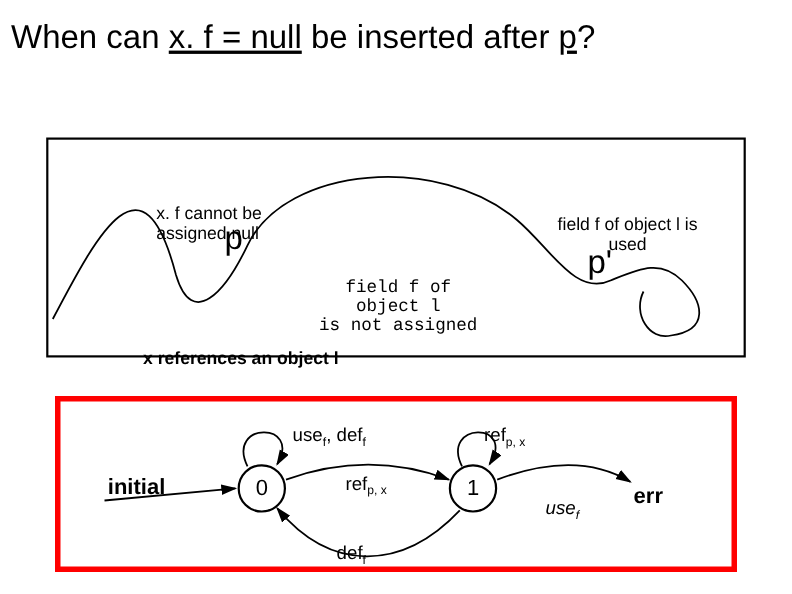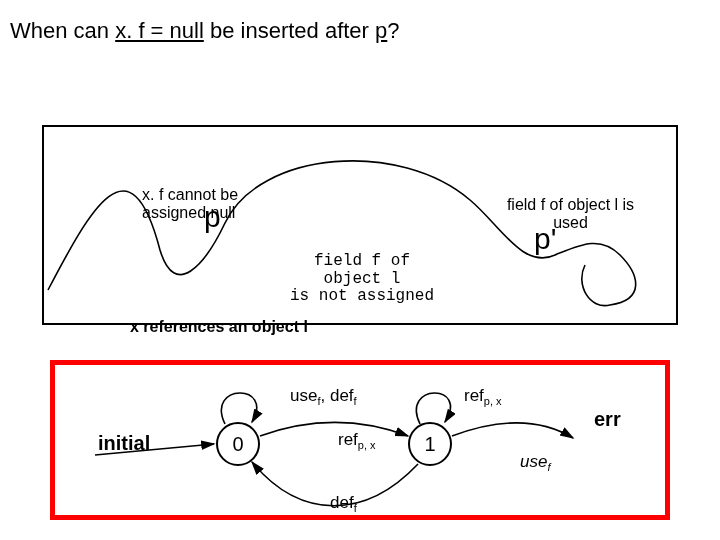--- a/index.html
+++ b/index.html
@@ -8,21 +8,21 @@
     width: 720px;
     height: 540px;
     font-family: Arial, Helvetica, sans-serif;
     background: #fff;
     position: relative;
   }
   .title {
     position: absolute;
     top: 18px;
     left: 10px;
-    font-size: 22px;
+    font-size: 30px;
     color: #000;
   }
   .title u { text-decoration: underline; }
   .box {
     position: absolute;
     top: 125px;
     left: 42px;
     width: 636px;
     height: 200px;
     border: 2px solid #000;
@@ -61,21 +61,20 @@
   }
   .state-text {
     position: absolute;
     font-size: 20px;
     font-weight: bold;
   }
   .edge-label {
     position: absolute;
     font-size: 17px;
     text-align: center;
-    margin-left: 24px;
   }
   .edge-label sub { font-size: 11px; }
 
   svg.diagram {
     position: absolute;
     top: 0;
     left: 0;
     pointer-events: none;
   }
 </style>
@@ -98,21 +97,21 @@
 
 <div class="p-lbl" style="top:222px; left:534px;">p'</div>
 
 <div class="ann" style="top:290px; left:130px; text-align:left;font-weight:bold;">x references an object l</div>
 
 <div class="red-frame"></div>
 
 <div class="state-text" style="top:432px; left:98px;">initial</div>
 <div class="state-node" style="top:422px; left:216px;">0</div>
 <div class="state-node" style="top:422px; left:408px;">1</div>
-<div class="state-text" style="top:408px; left:576px;margin-left:18px;">err</div>
+<div class="state-text" style="top:440px; left:576px;">err</div>
 
 <div class="edge-label" style="top:386px; left:266px;">use<sub>f</sub>, def<sub>f</sub></div>
 <div class="edge-label" style="top:430px; left:314px;">ref<sub>p, x</sub></div>
 <div class="edge-label" style="top:386px; left:440px;">ref<sub>p, x</sub></div>
 <div class="edge-label" style="top:493px; left:306px;">def<sub>f</sub></div>
 <div class="edge-label" style="top:452px; left:496px;font-style:italic;">use<sub>f</sub></div>
 
 <svg class="diagram" width="720" height="540">
   <defs>
     <marker id="arrow" markerWidth="10" markerHeight="10" refX="8" refY="3" orient="auto">

